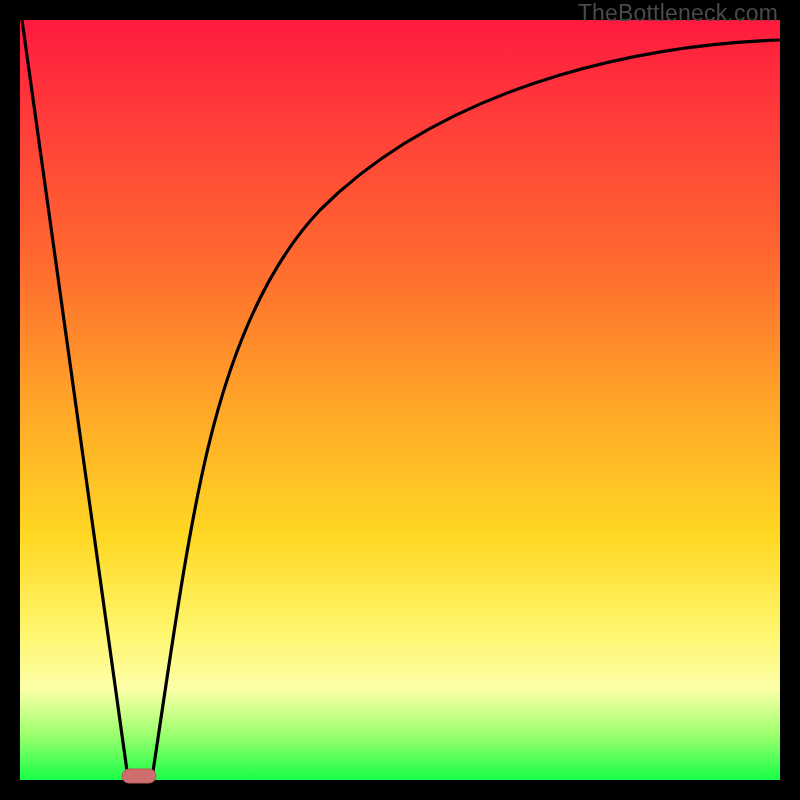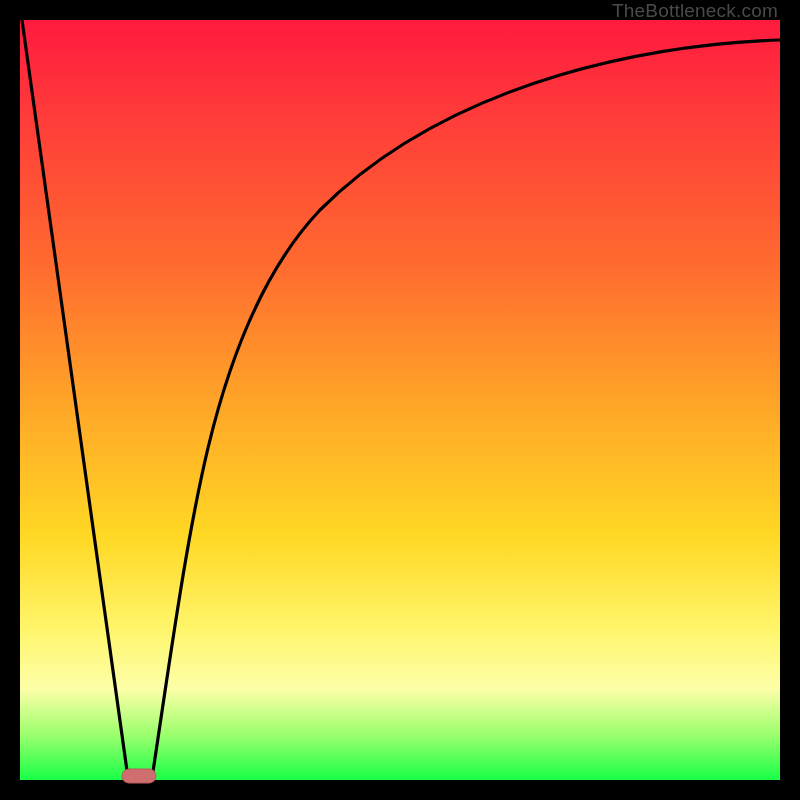--- a/index.html
+++ b/index.html
@@ -35,21 +35,21 @@
       #fdffa8 88%,
       #9dff6e 94%,
       #18ff47 100%
     );
   }
   .watermark {
     position: absolute;
     top: 0px;
     right: 22px;
     color: #4a4a4a;
-    font-size: 19px;
+    font-size: 23px;
     font-weight: 500;
     letter-spacing: 0.2px;
     z-index: 10;
     user-select: none;
   }
   svg.curves {
     position: absolute;
     left: 0;
     top: 0;
     width: 760px;

